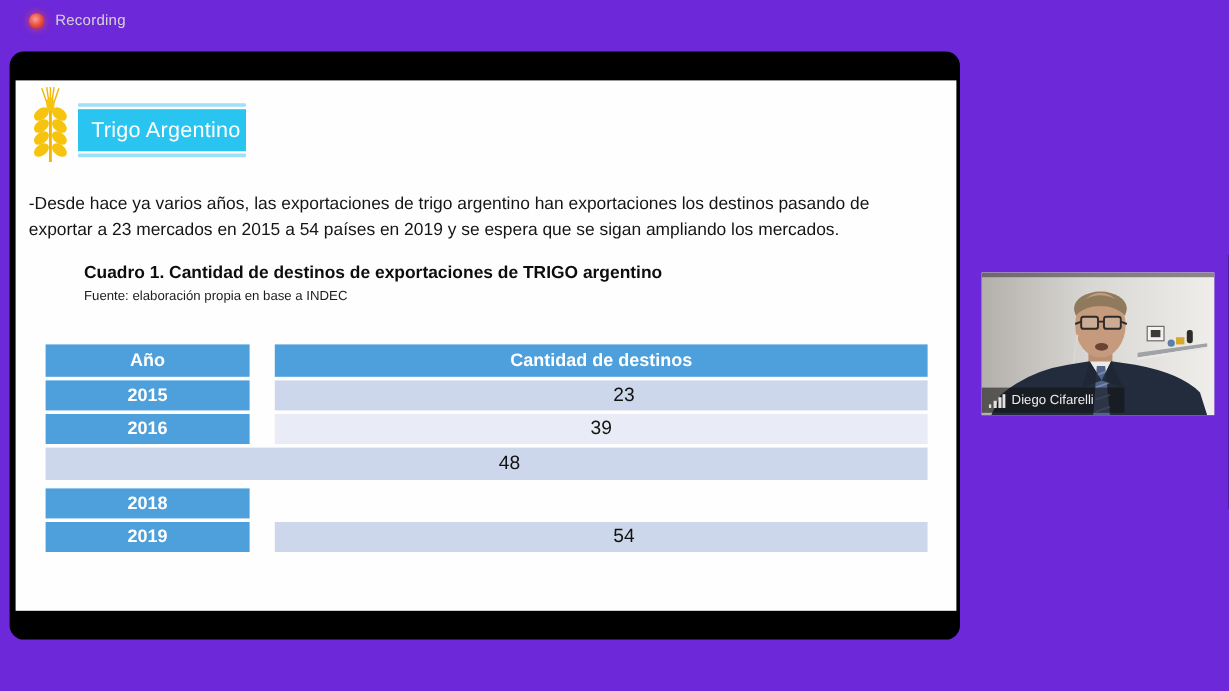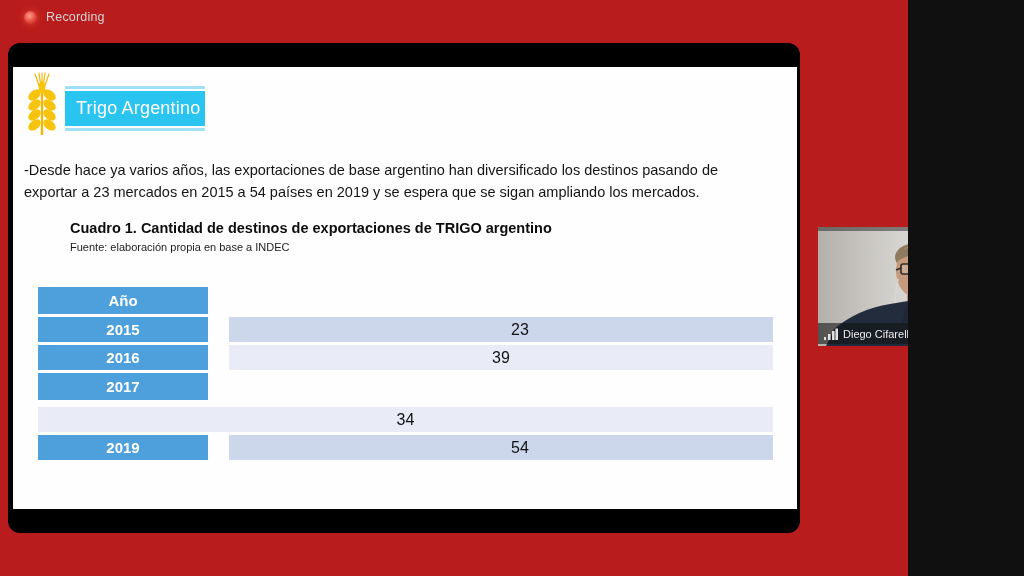--- a/index.html
+++ b/index.html
@@ -1,19 +1,19 @@
 <!DOCTYPE html>
 <html><head>
 <meta charset="utf-8">
 <style>
   html,body{margin:0;padding:0;background:#101010;}
   *{box-sizing:border-box;}
   .stage{
-    position:relative;width:908px;height:576px;overflow:hidden;
-    background:#b91c1c;font-family:"Liberation Sans",sans-serif;
+    position:relative;width:1024px;height:576px;overflow:hidden;
+    background:#6d28d9;font-family:"Liberation Sans",sans-serif;
   }
   
   .recording{position:absolute;left:24px;top:8px;display:flex;align-items:center;gap:9px;height:18px;}
   .rec-dot{
     width:13px;height:13px;border-radius:50%;
     background:radial-gradient(circle at 42% 38%, #ff9d8f 0%, #e4473a 55%, #b3271f 100%);
     box-shadow:0 0 7px rgba(240,80,60,.85);
   }
   .rec-label{color:#d4d4d4;font-size:12.5px;letter-spacing:.2px;}
   
@@ -87,45 +87,46 @@
         </g>
       </svg>
 
       <div class="title-group">
         <div class="cyan-line"></div>
         <div class="title-box">Trigo Argentino</div>
         <div class="cyan-line"></div>
       </div>
 
       <div class="para">
-        <div>-Desde hace ya varios años, las exportaciones de base argentino han diversificado los destinos pasando de</div>
+        <div>-Desde hace ya varios años, las exportaciones de trigo argentino han exportaciones los destinos pasando de</div>
         <div>exportar a 23 mercados en 2015 a 54 países en 2019 y se espera que se sigan ampliando los mercados.</div>
       </div>
 
       <div class="caption">Cuadro 1. Cantidad de destinos de exportaciones de TRIGO argentino</div>
       <div class="source">Fuente: elaboración propia en base a INDEC</div>
 
       <div class="dest-table">
         <div class="trow thead">
           <div class="year">Año</div>
+          <div class="qty">Cantidad de destinos</div>
         </div>
         <div id="table-body">
             <div class="trow r0">
               <div class="year">2015</div>
               <div class="qty">23</div>
             </div>
             <div class="trow r1">
               <div class="year">2016</div>
               <div class="qty">39</div>
             </div>
             <div class="trow r2">
-              <div class="year">2017</div>
+              <div class="qty">48</div>
             </div>
             <div class="trow r3">
-              <div class="qty">34</div>
+              <div class="year">2018</div>
             </div>
             <div class="trow r4">
               <div class="year">2019</div>
               <div class="qty">54</div>
             </div>
           </div>
       </div>
 
     </div>
   </div>

